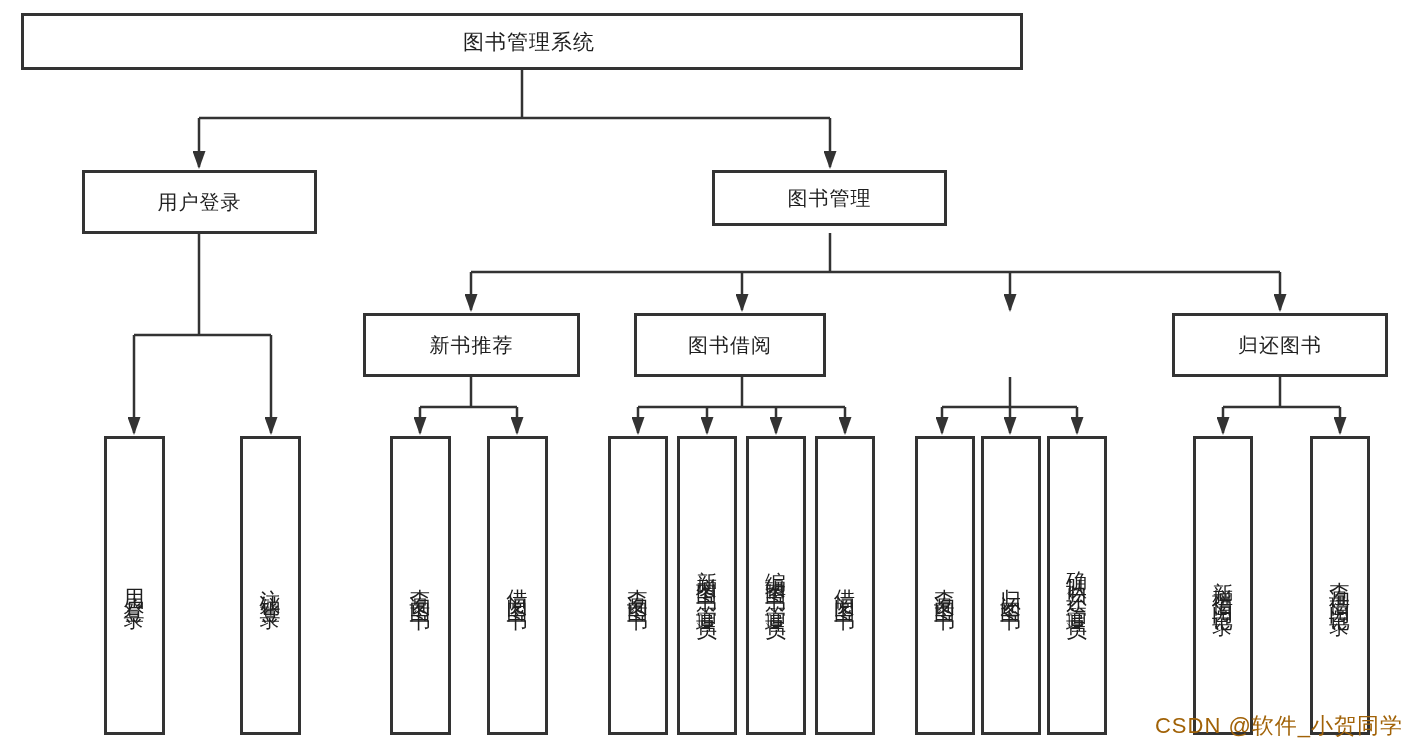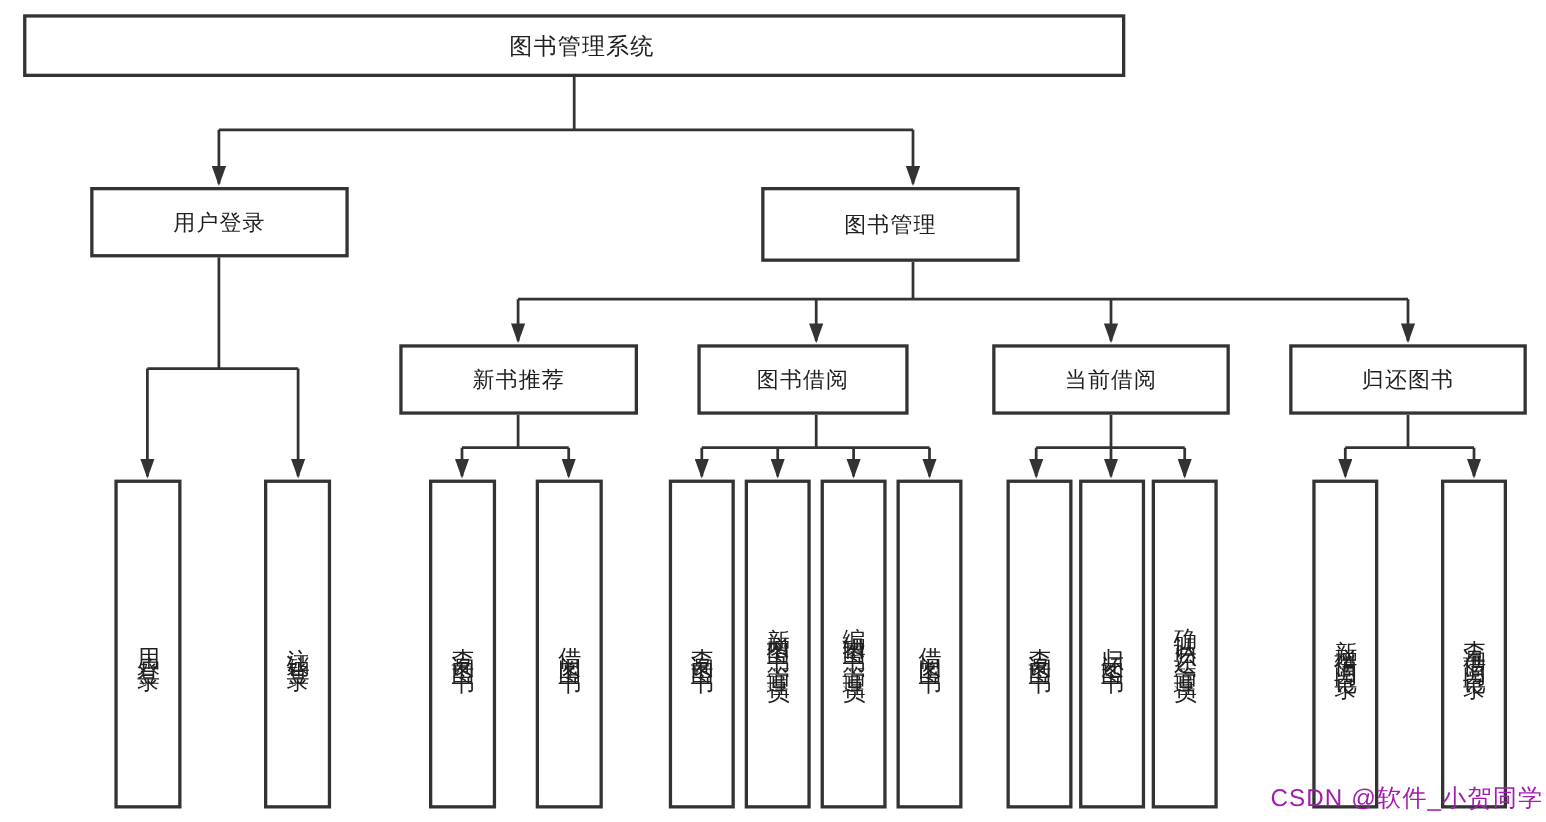--- a/index.html
+++ b/index.html
@@ -29,21 +29,21 @@
     writing-mode:vertical-lr;
     font-size:21px;
     letter-spacing:7px;
     line-height:1;
   }
   #watermark{
     position:absolute;
     right:2px;
     bottom:6px;
     font-size:22px;
-    color:#a21caf;
+    color:#a16207;
     letter-spacing:1px;
     white-space:nowrap;
   }
 </style>
 </head>
 <body>
 
 <div id="stage">
 
   <svg id="wires" width="1405" height="747" viewBox="0 0 1405 747">
@@ -92,25 +92,24 @@
       <path d="M1280,377 V407"></path>
       <path d="M1223,407 H1340"></path>
       <path class="a" d="M1223,407 V433"></path>
       <path class="a" d="M1340,407 V433"></path>
     </g>
   </svg>
 
   <div class="node h root" style="left:21px;top:13px;width:1002px;height:57px">图书管理系统</div>
 
   <div class="node h" style="left:82px;top:170px;width:235px;height:64px">用户登录</div>
-  <div class="node h" style="left:692px;top:170px;width:235px;height:68px">图书管理</div>
+  <div class="node h" style="left:712px;top:170px;width:235px;height:56px">图书管理</div>
 
   <div class="node h" style="left:363px;top:313px;width:217px;height:64px">新书推荐</div>
   <div class="node h" style="left:634px;top:313px;width:192px;height:64px">图书借阅</div>
-  <div class="node h" style="left:902px;top:313px;width:216px;height:64px">当前借阅</div>
   <div class="node h" style="left:1172px;top:313px;width:216px;height:64px">归还图书</div>
 
   <div class="node v" style="left:104px;top:436px;width:61px;height:299px">用户登录</div>
   <div class="node v" style="left:240px;top:436px;width:61px;height:299px">注销登录</div>
 
   <div class="node v" style="left:390px;top:436px;width:61px;height:299px">查询图书</div>
   <div class="node v" style="left:487px;top:436px;width:61px;height:299px">借阅图书</div>
 
   <div class="node v" style="left:608px;top:436px;width:60px;height:299px">查询图书</div>
   <div class="node v" style="left:677px;top:436px;width:60px;height:299px">新增图书（管理员）</div>

